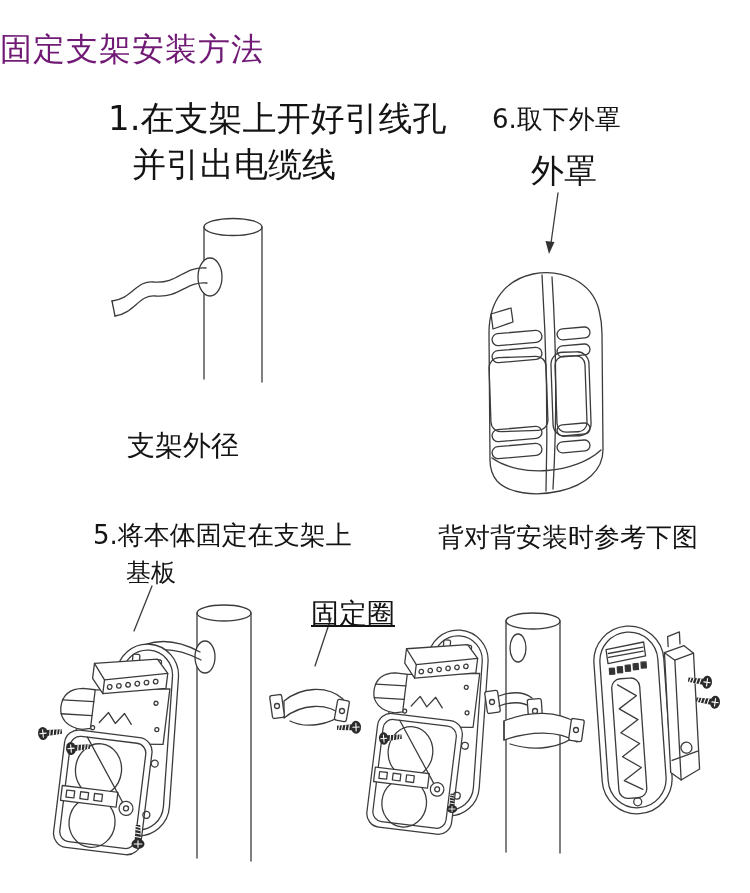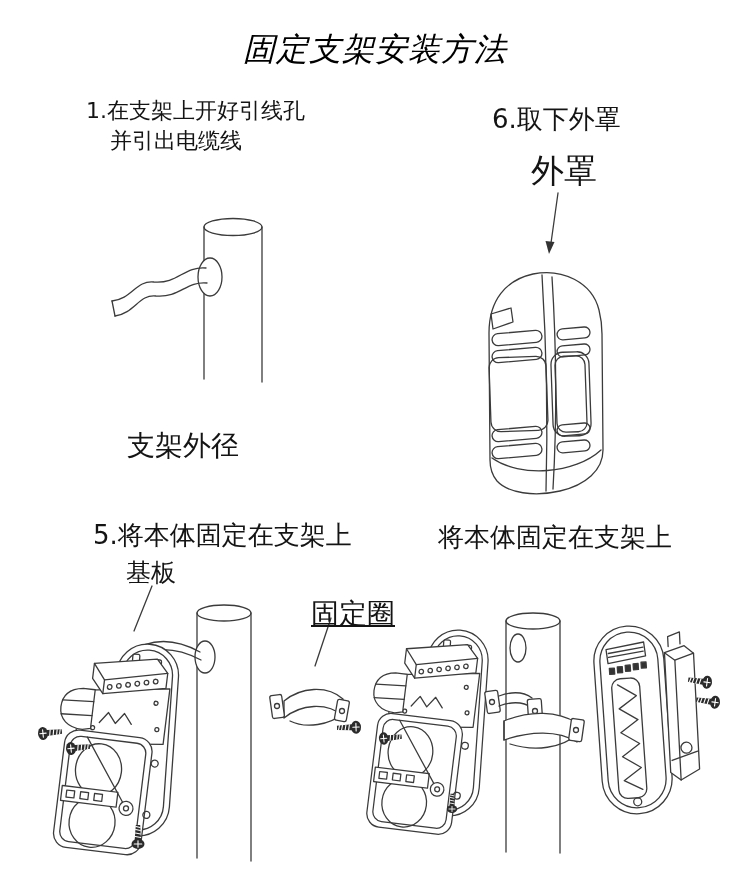--- a/index.html
+++ b/index.html
@@ -1,21 +1,21 @@
 <!DOCTYPE html>
 <html><head>
 <meta charset="utf-8">
 <style>
   html,body{margin:0;padding:0;background:#fff;}
   #page{position:relative;width:750px;height:893px;background:#fff;overflow:hidden;
         font-family:"DejaVu Sans","Liberation Sans",sans-serif;}
   #art{position:absolute;left:0;top:0;}
   .t{position:absolute;color:#141414;white-space:nowrap;line-height:1.35;}
-  .title{left:0;right:0;top:28px;text-align:center;font-size:32px;letter-spacing:1px;color:#000000;font-style:italic;}
-  .s1{left:86px;top:96px;font-size:22px;}
+  .title{left:0;right:0;top:28px;font-size:32px;letter-spacing:1px;color:#701a75;}
+  .s1{left:108px;top:96px;font-size:34px;}
   .s1 .ln2{margin-left:24px;}
   .s2{left:492px;top:102px;font-size:26px;}
   .cover-lb{left:531px;top:149px;font-size:33px;}
   .note{left:119px;top:427px;font-size:28px;text-align:left;}
   .s3{left:93px;top:518px;font-size:26px;}
   .bb{left:438px;top:520px;font-size:26px;}
   .base-lb{left:126px;top:556px;font-size:25px;}
   .ring-lb{left:311px;top:595px;font-size:28px;text-decoration:underline;}
 </style>
 </head>
@@ -211,17 +211,17 @@
   </div>
 
   <div class="t s2">6.取下外罩</div>
   <div class="t cover-lb">外罩</div>
 
   <div class="t note">
     <div style="margin-left:8px;">支架外径</div>
   </div>
 
   <div class="t s3">5.将本体固定在支架上</div>
-  <div class="t bb">将本体固定在支架上</div>
+  <div class="t bb">背对背安装时参考下图</div>
   <div class="t base-lb">基板</div>
   <div class="t ring-lb">固定圈</div>
 
 </div>
 
 </body></html>

